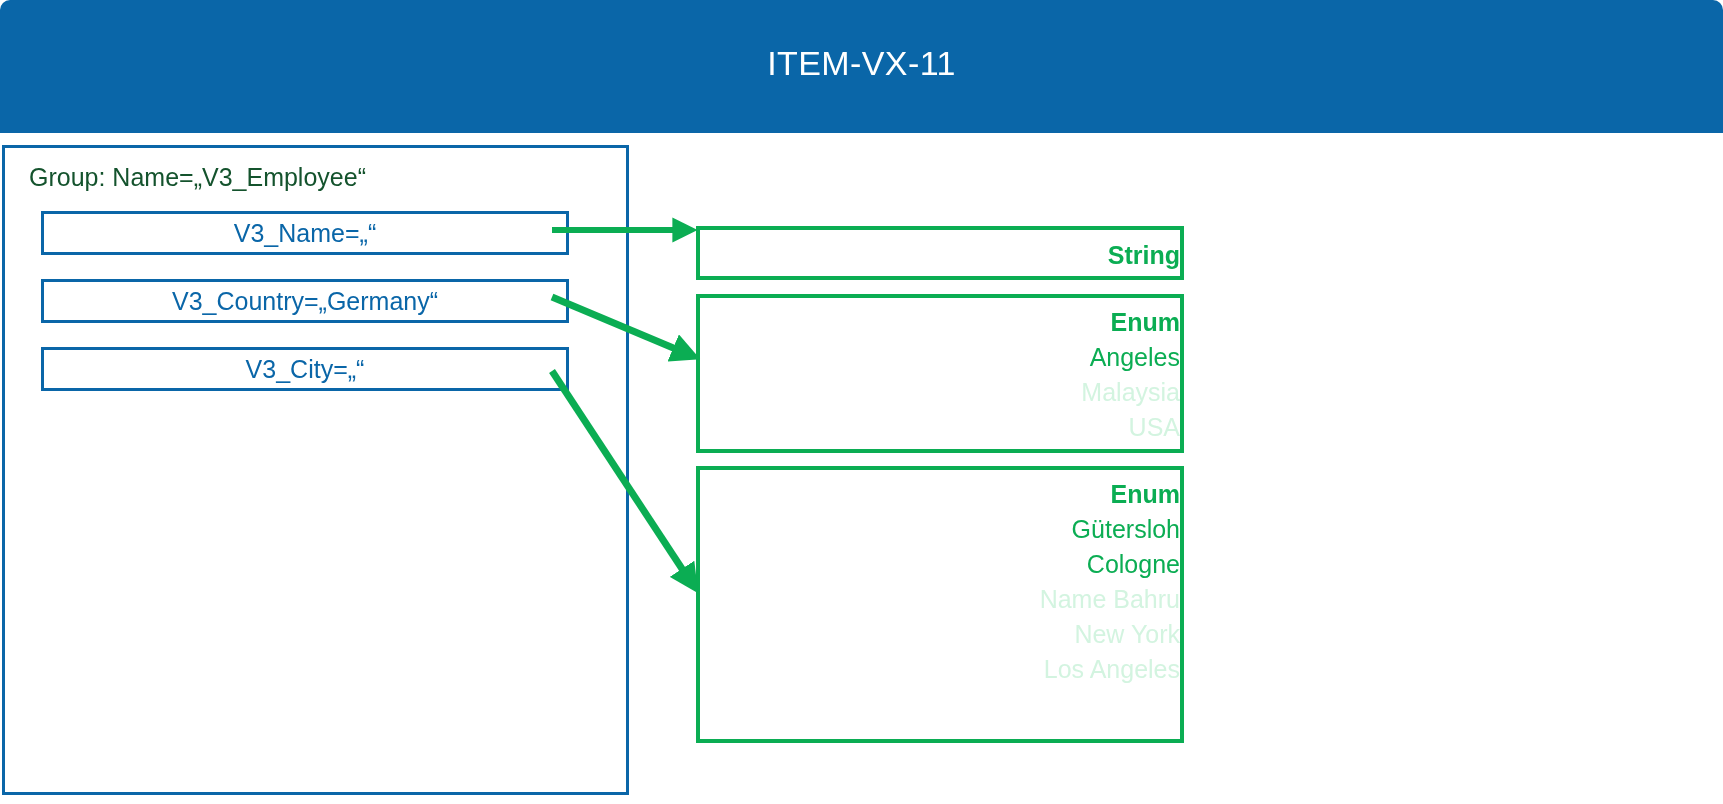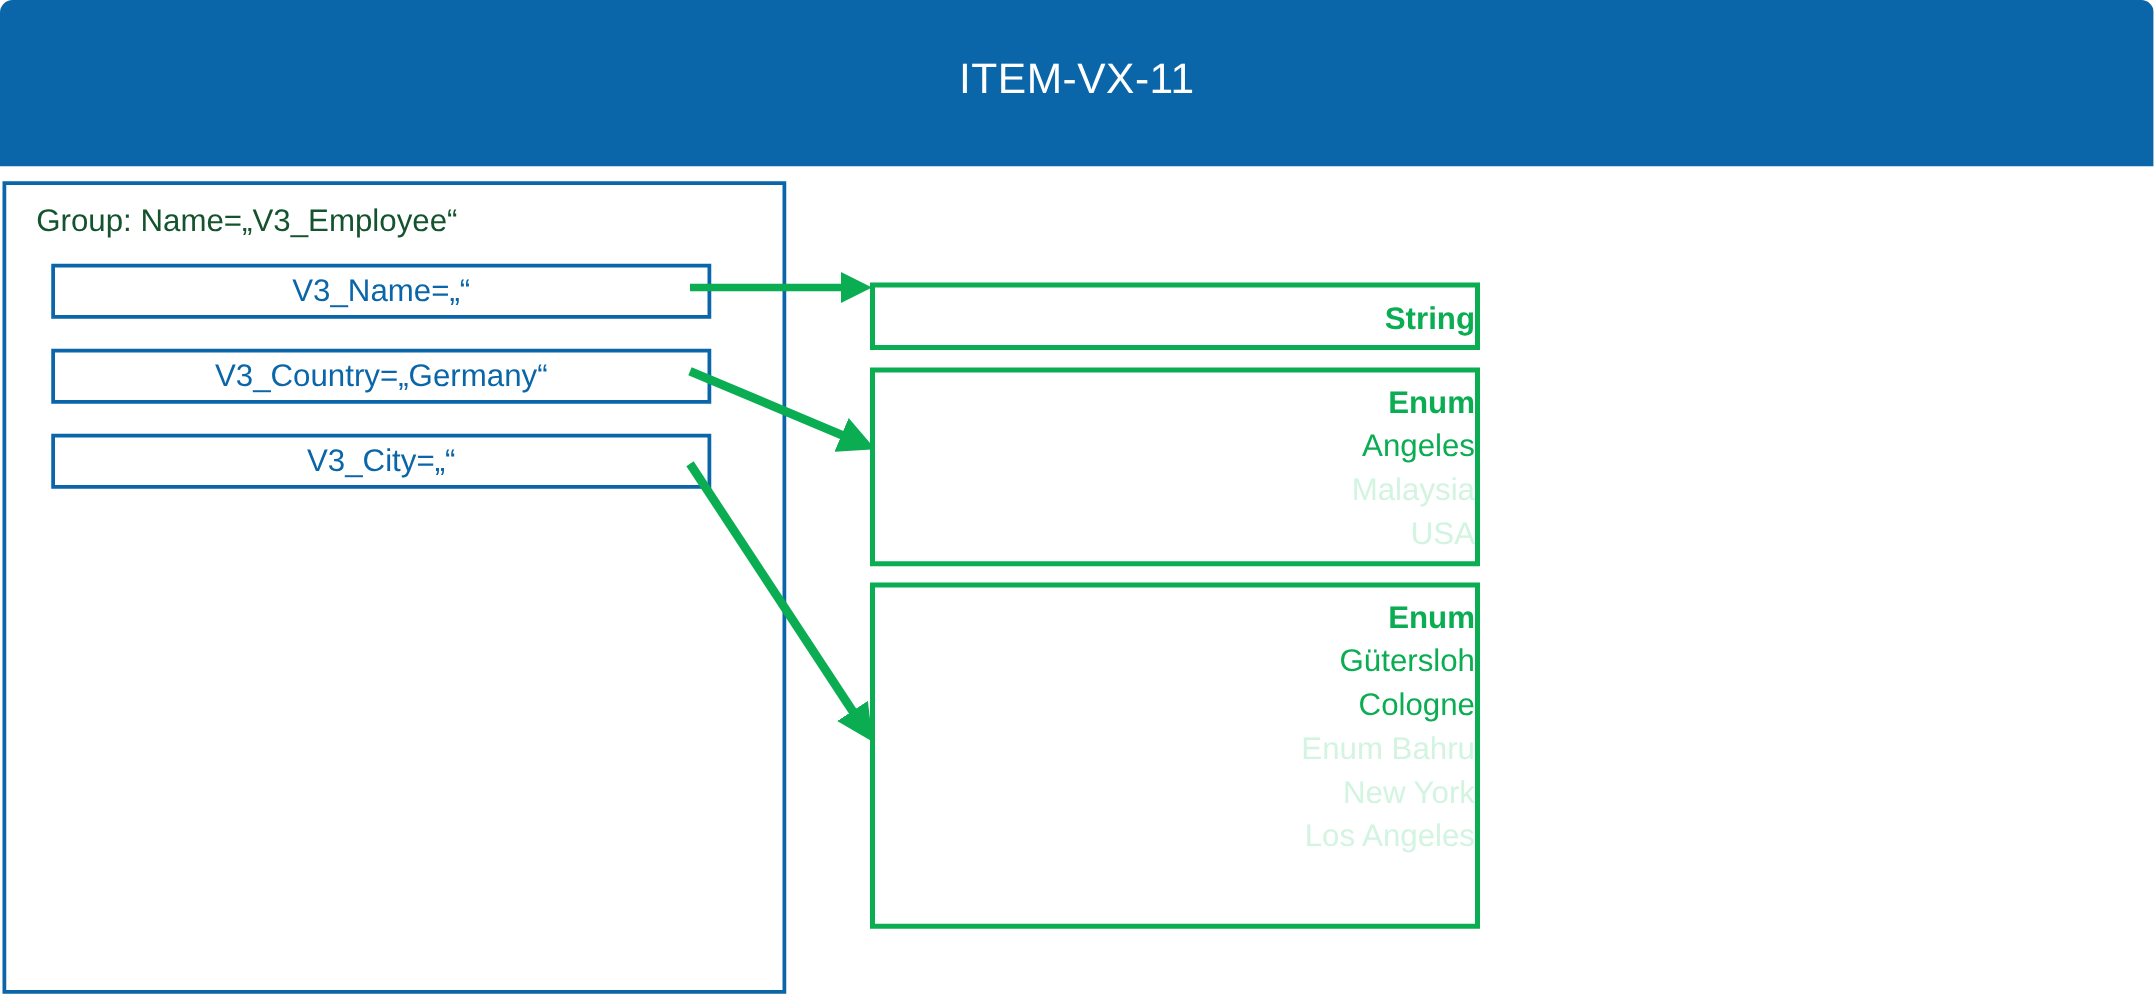--- a/index.html
+++ b/index.html
@@ -162,21 +162,21 @@
     <div class="type-head">Enum</div>
     <div class="type-item">Angeles</div>
     <div class="type-item dim">Malaysia</div>
     <div class="type-item dim">USA</div>
   </div>
 
   <div class="type-box" id="type-enum-city">
     <div class="type-head">Enum</div>
     <div class="type-item">Gütersloh</div>
     <div class="type-item">Cologne</div>
-    <div class="type-item dim">Enum Bahru</div>
+    <div class="type-item dim">Name Bahru</div>
     <div class="type-item dim">New York</div>
     <div class="type-item dim">Los Angeles</div>
   </div>
 
   <svg class="arrows" viewBox="0 0 1723 804">
     <defs>
       <marker id="arrowhead" markerWidth="4.2" markerHeight="4.2" refX="2.6" refY="2.1" orient="auto" markerUnits="strokeWidth">
         <path d="M0,0 L4.2,2.1 L0,4.2 Z" fill="#0BAD53"></path>
       </marker>
     </defs>

